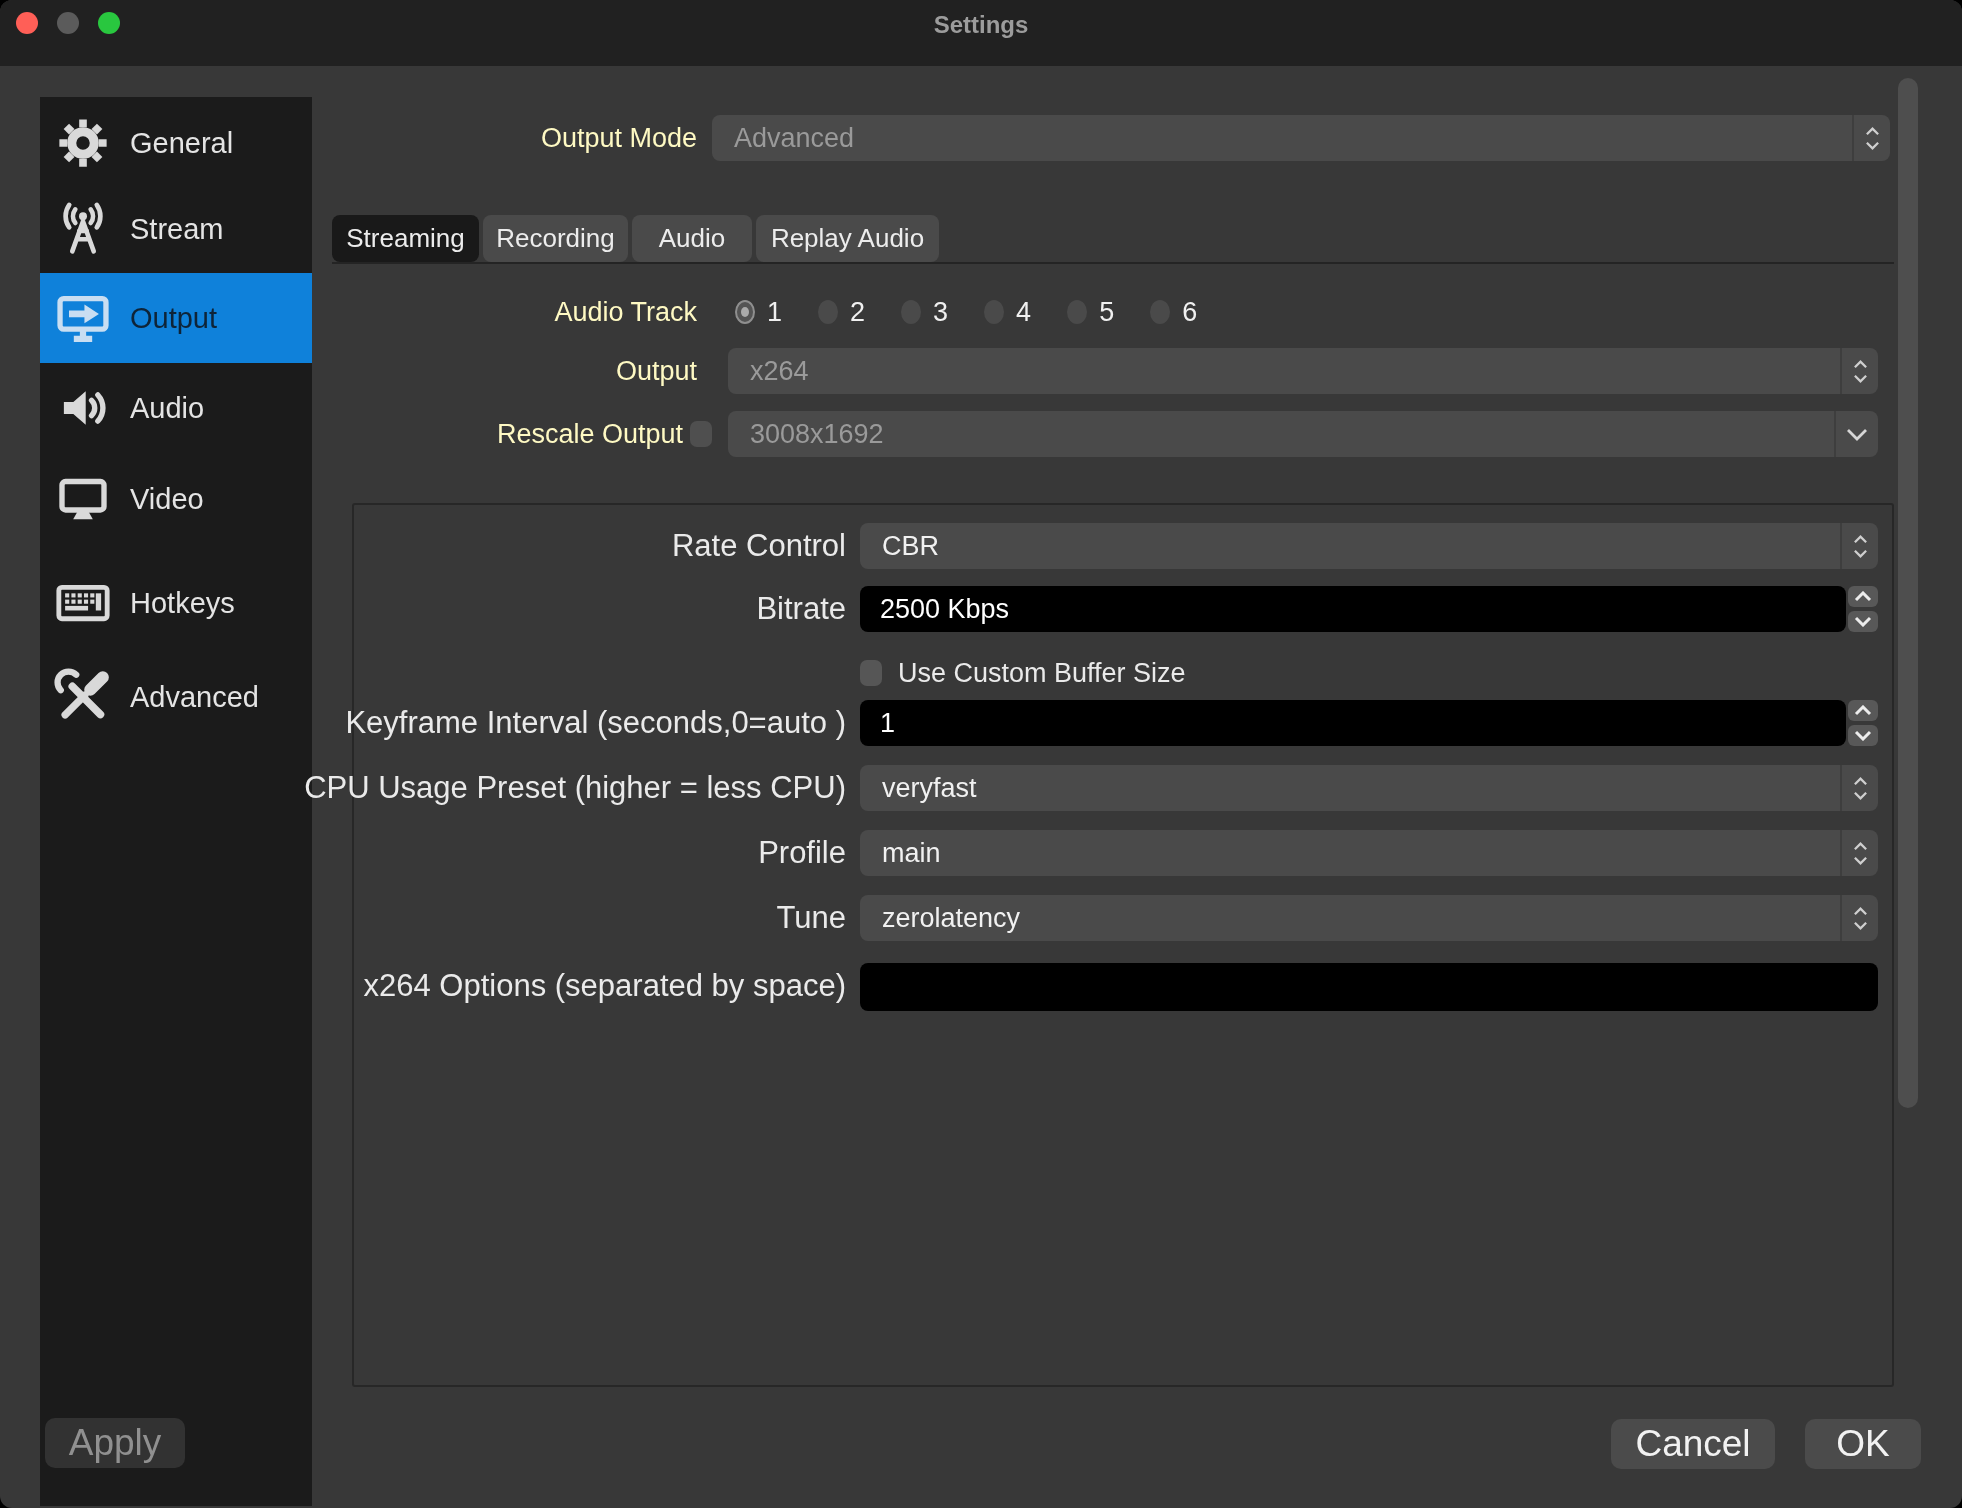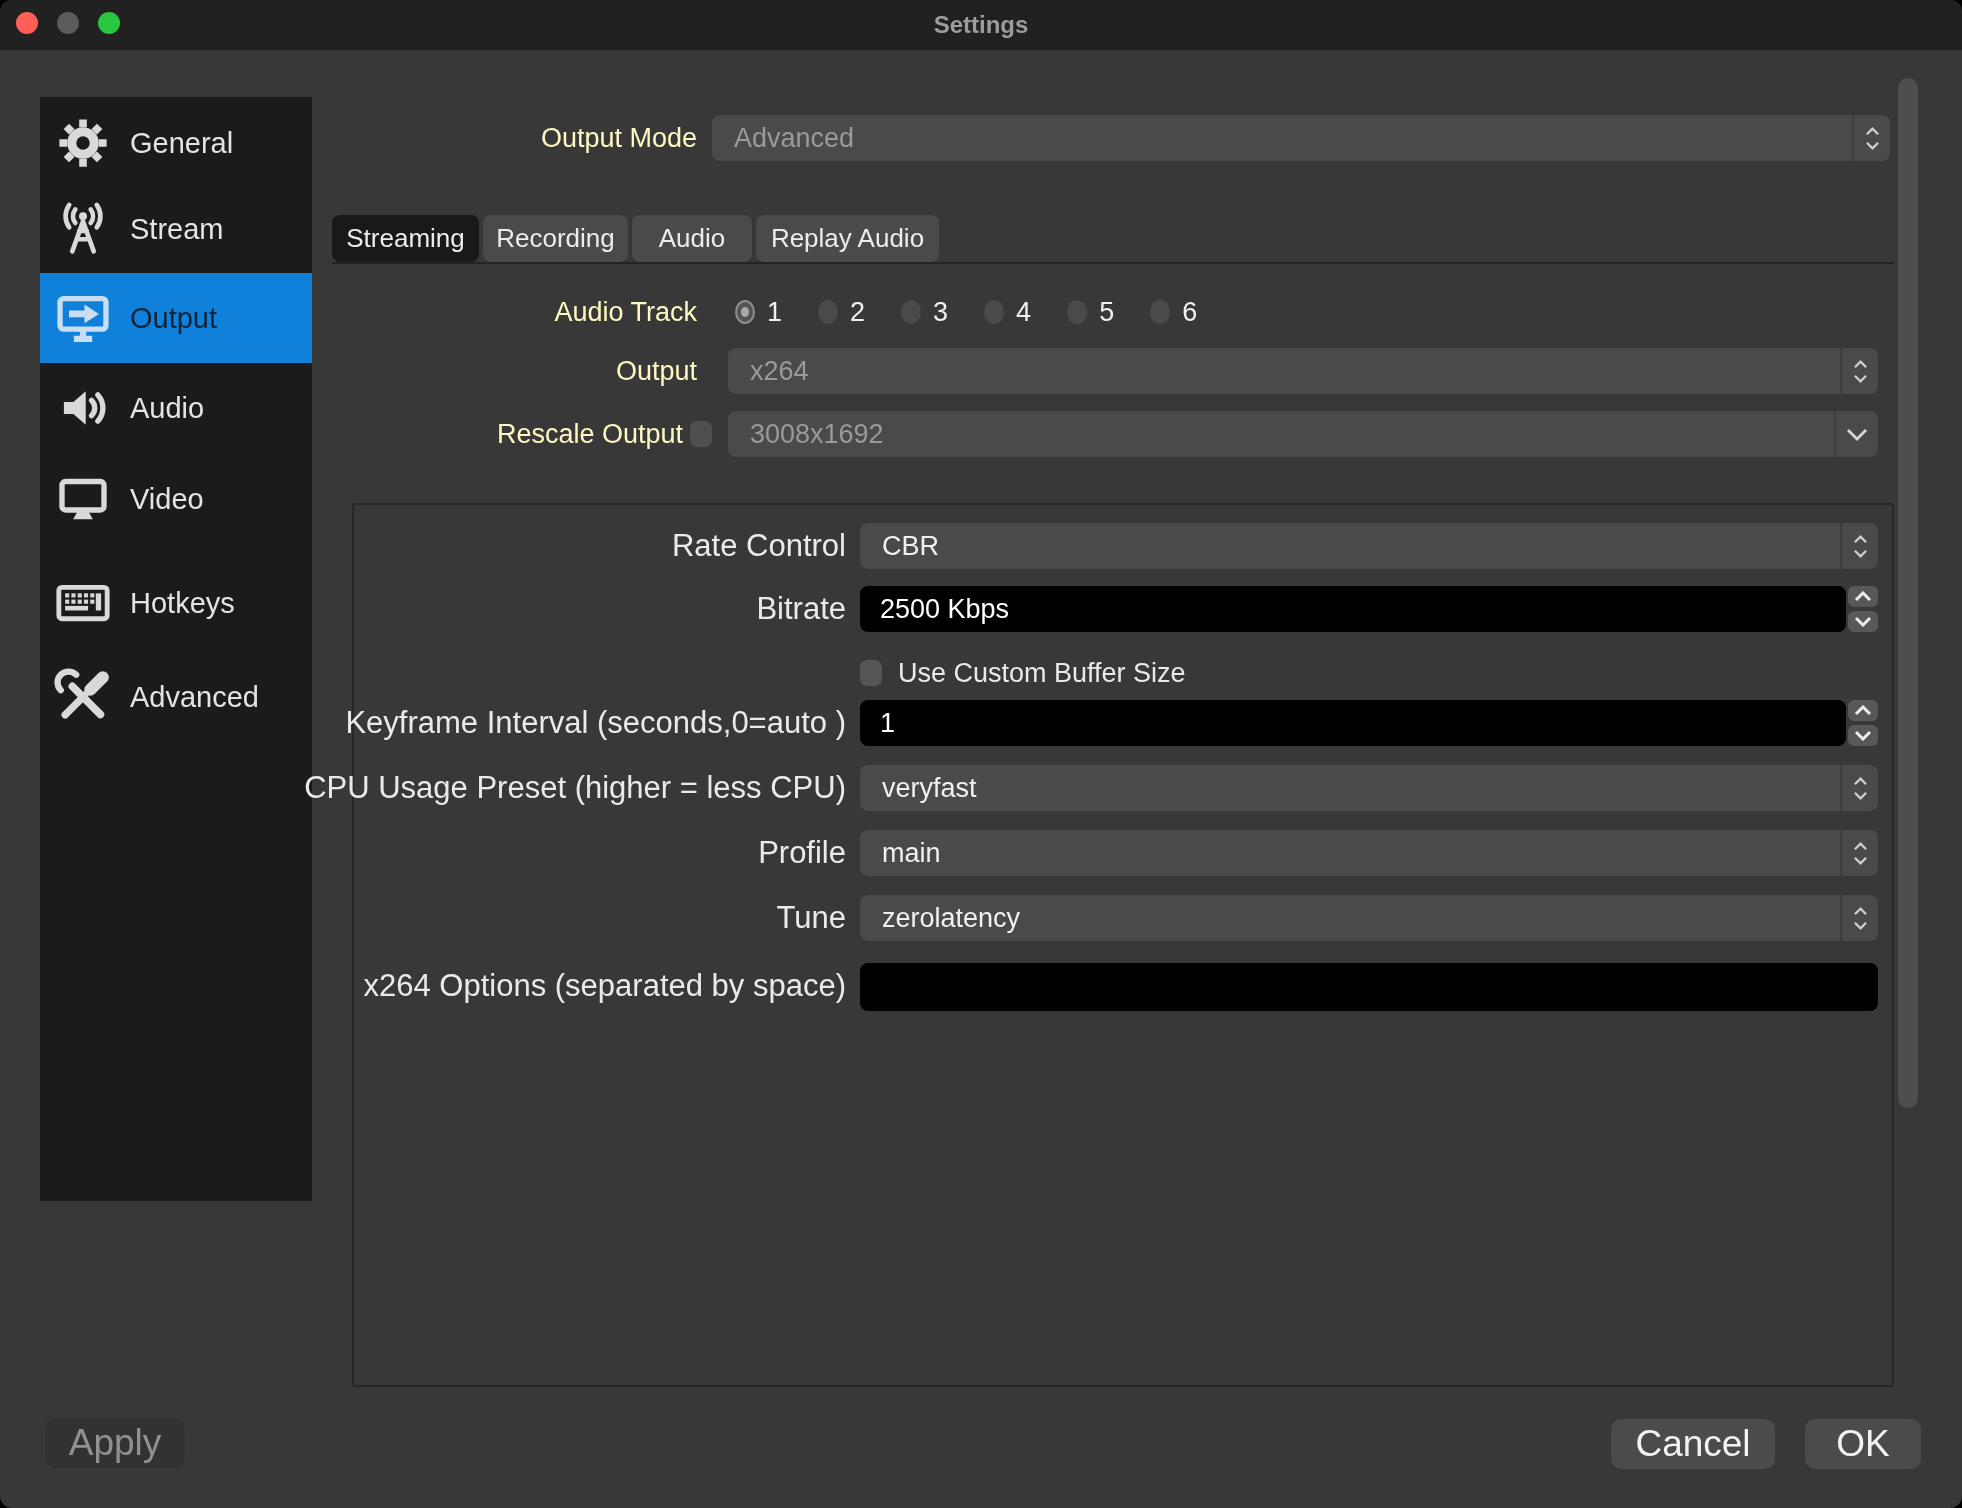--- a/index.html
+++ b/index.html
@@ -3,29 +3,29 @@
 <meta charset="utf-8">
 <style>
   html,body{margin:0;padding:0;background:#000;}
   *{box-sizing:border-box;}
   .window{
     position:relative;width:1962px;height:1508px;background:#383838;
     border-radius:12px;overflow:hidden;
     font-family:"Liberation Sans", sans-serif;color:#e9e9e9;
   }
   
-  .titlebar{position:absolute;left:0;top:0;width:1962px;height:50px;background:#212121;padding-left:11px;}
+  .titlebar{position:absolute;left:0;top:0;width:1962px;height:66px;background:#212121;padding-left:11px;}
   .title{position:absolute;left:0;top:0;width:100%;height:50px;line-height:50px;
     text-align:center;font-size:24px;font-weight:bold;color:#9c9c9c;}
   .light{position:absolute;top:12px;width:22px;height:22px;border-radius:50%;}
   .light.red{left:16px;background:#ff5f57;}
   .light.gray{left:57px;background:#5b5b5b;}
   .light.green{left:98px;background:#29c73f;}
   
-  .sidebar{position:absolute;left:40px;top:97px;width:272px;height:1104px;background:#1b1b1b;}
+  .sidebar{position:absolute;left:40px;top:97px;width:272px;height:1409px;background:#1b1b1b;}
   .side-item{position:absolute;left:0;width:272px;height:90px;cursor:default;}
   .side-item.sel{background:#0f81da;text-align:right;}
   .side-icon{position:absolute;left:12px;top:50%;transform:translateY(-50%);width:62px;height:62px;
     display:flex;align-items:center;justify-content:center;}
   .side-label{position:absolute;left:90px;top:0;height:90px;line-height:90px;font-size:29px;color:#e4e4e4;}
   .side-item.sel .side-label{color:#0e2438;}
   
   .lab-top{position:absolute;left:200px;width:497px;text-align:right;font-size:27px;
     height:46px;line-height:46px;color:#fef9c3;white-space:nowrap;}
   .lab-grp{position:absolute;left:300px;width:546px;text-align:right;font-size:31px;

